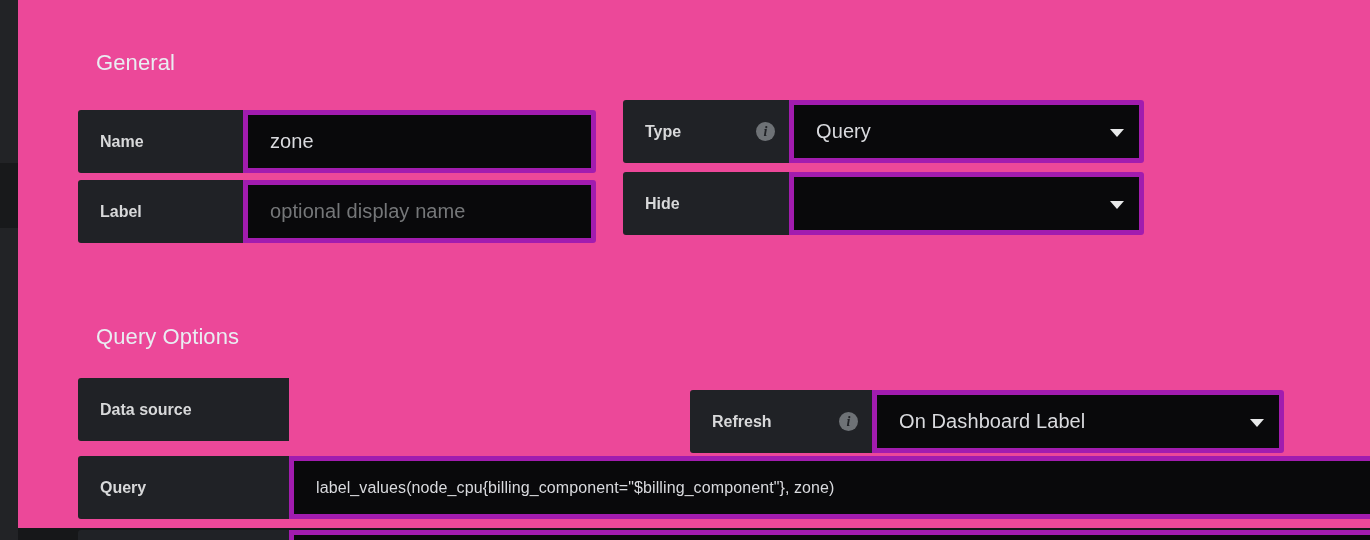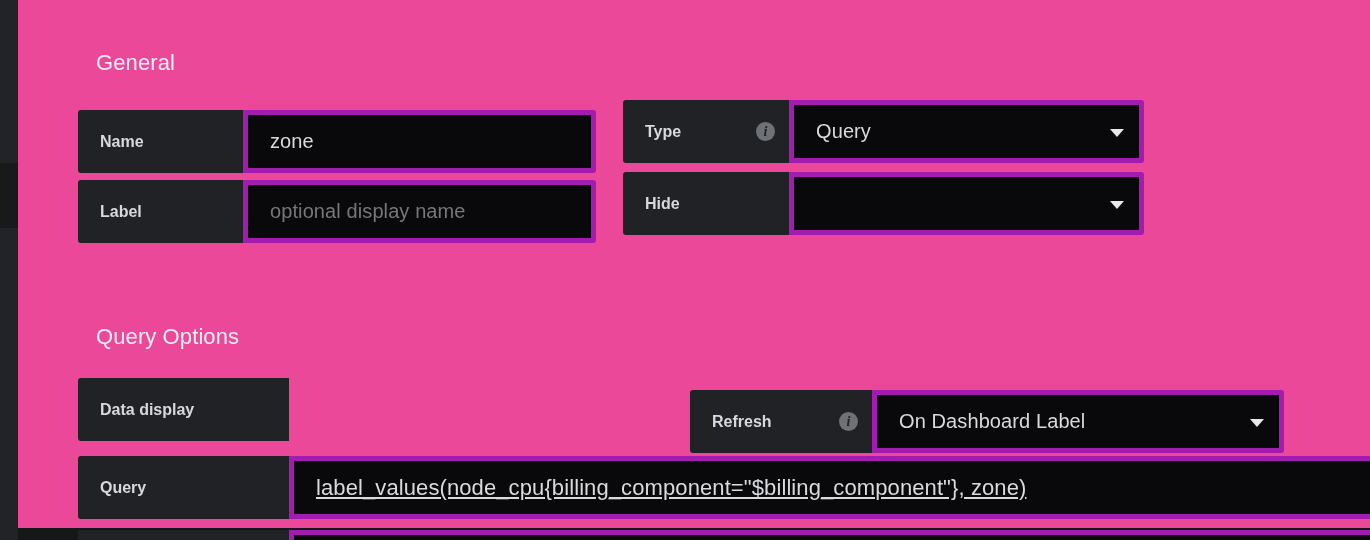--- a/index.html
+++ b/index.html
@@ -99,21 +99,21 @@
     padding: 0 34px 0 22px;
     overflow: hidden;
   }
   .field-control .value {
     font-size: 20px;
     color: #d9dade;
     white-space: nowrap;
     letter-spacing: 0.1px;
   }
   .field-control .value.placeholder { color: #757779; }
-  .field-control .value.mono { font-size: 22px; text-decoration: underline; }
+  .field-control .value.mono { font-size: 16px; }
 
   .caret {
     position: absolute;
     right: 15px;
     top: 50%;
     margin-top: -3px;
     width: 0; height: 0;
     border-left: 7px solid transparent;
     border-right: 7px solid transparent;
     border-top: 8px solid #e8e9ea;
@@ -194,21 +194,21 @@
     <div class="field-control">
       <span class="value"></span>
       <span class="caret"></span>
     </div>
   </div>
 
   <div class="section-title" id="title-query-options">Query Options</div>
 
   <div class="field-row" id="row-datasource">
     <div class="field-label">
-      <span class="lbl-text">Data display</span>
+      <span class="lbl-text">Data source</span>
     </div>
   </div>
 
   <div class="field-row" id="row-refresh">
     <div class="field-label">
       <span class="lbl-text">Refresh</span>
       <span class="info-icon">i</span>
     </div>
     <div class="field-control">
       <span class="value">On Dashboard Label</span>

